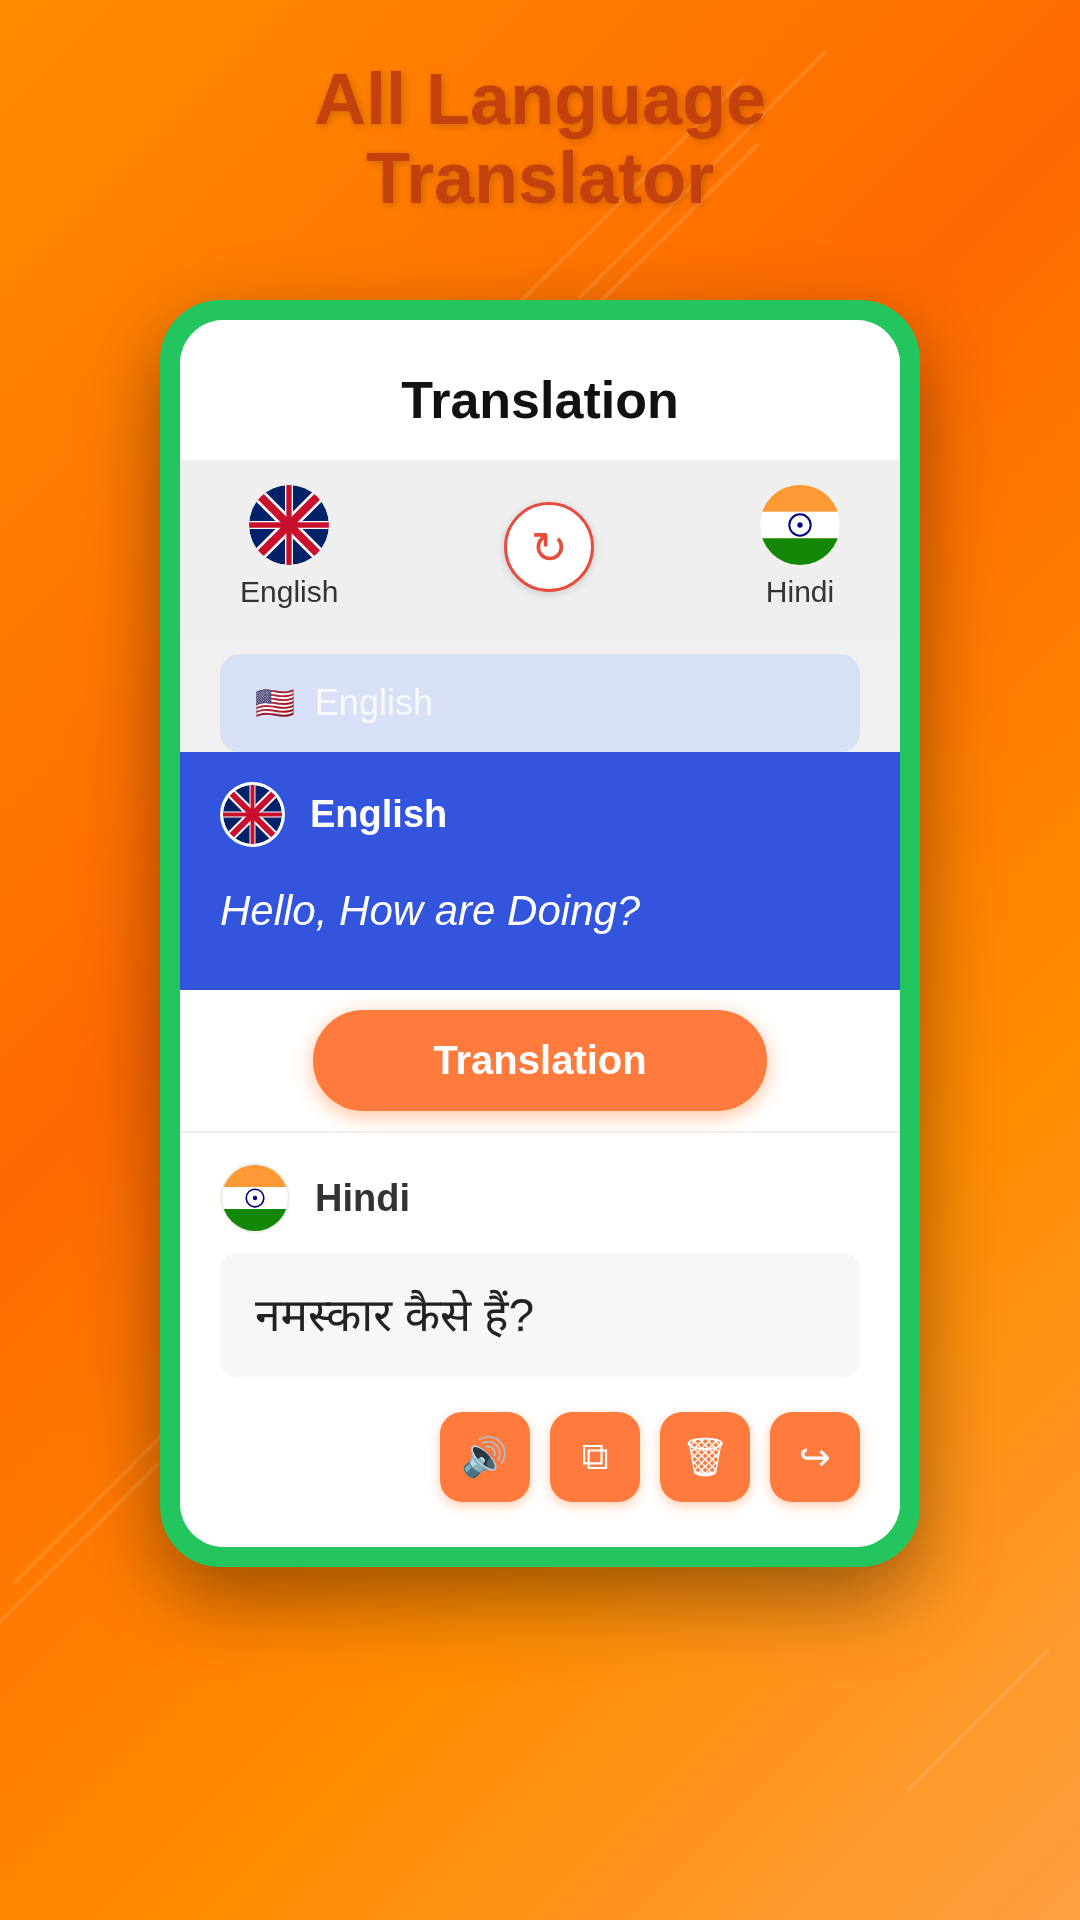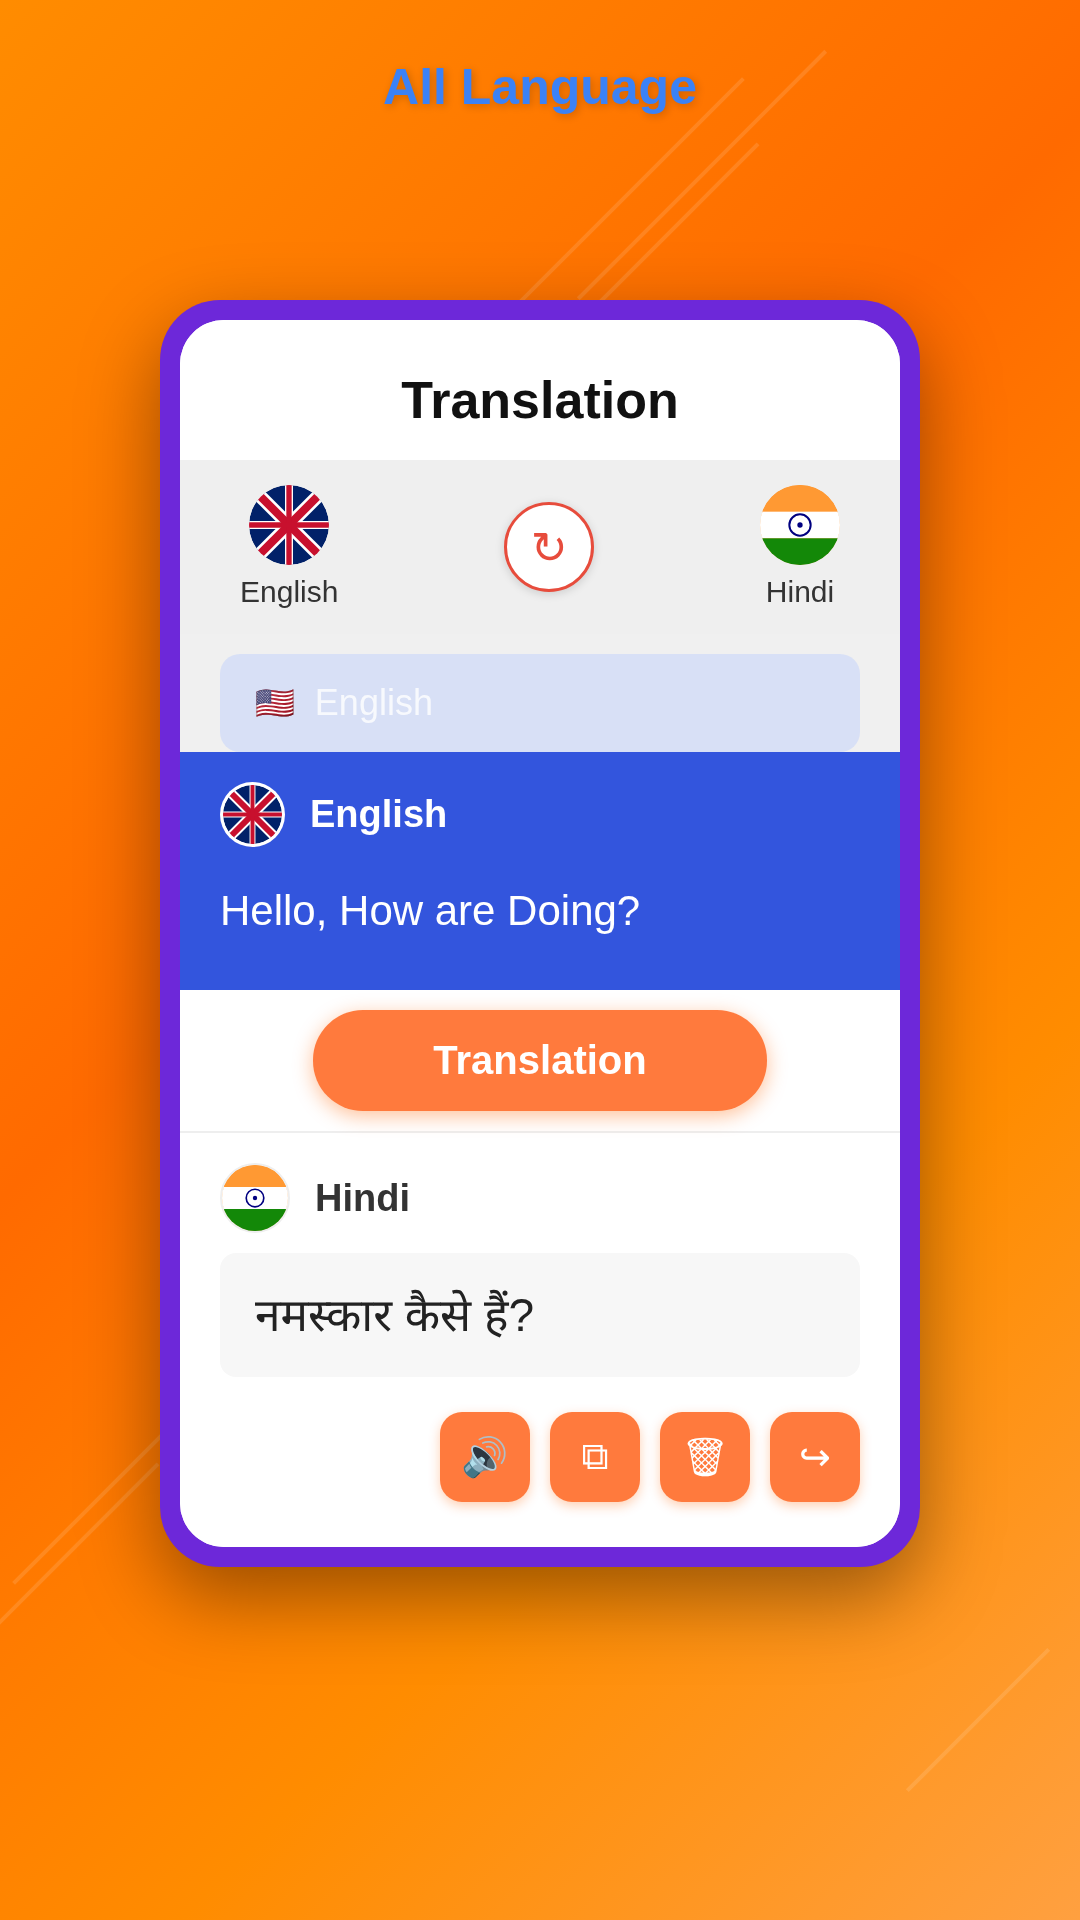--- a/index.html
+++ b/index.html
@@ -62,36 +62,36 @@
       transform: rotate(45deg);
     }
 
     
     .header-title {
       position: absolute;
       top: 60px;
       left: 0;
       right: 0;
       text-align: center;
-      color: #3b82f6;
-      font-size: 50px;
+      color: #c2410c;
+      font-size: 72px;
       font-weight: 900;
       line-height: 1.1;
       text-shadow: 2px 2px 8px rgba(0,0,0,0.2);
       padding: 0 80px;
     }
 
     
     .phone-mockup {
       position: absolute;
       top: 300px;
       left: 50%;
       transform: translateX(-50%);
       width: 760px;
-      background: #6d28d9;
+      background: #22c55e;
       border-radius: 60px;
       padding: 20px;
       box-shadow: 0 30px 80px rgba(0,0,0,0.4);
     }
 
     .phone-screen {
       background: #f5f5f5;
       border-radius: 44px;
       overflow: hidden;
       position: relative;
@@ -211,20 +211,21 @@
     .input-placeholder-text {
       font-size: 36px;
       color: rgba(255,255,255,0.8);
     }
 
     .input-text {
       font-size: 42px;
       color: white;
       font-weight: 500;
       padding: 15px 0;
+      font-style: italic;
     }
 
     
     .translation-btn {
       background: white;
       padding: 20px 40px;
       display: flex;
       justify-content: center;
     }
 
@@ -316,20 +317,21 @@
 
 <div class="bg-stripe stripe1"></div>
 <div class="bg-stripe stripe2"></div>
 <div class="bg-stripe stripe3"></div>
 <div class="bg-stripe stripe4"></div>
 <div class="bg-stripe stripe5"></div>
 <div class="bg-stripe stripe6"></div>
 
 <div class="header-title">
   <div>All Language</div>
+  <div>Translator</div>
 </div>
 
 <div class="phone-mockup">
   <div class="phone-screen">
 
     <div class="app-header">
       <div class="app-title">Translation</div>
     </div>
 
     <div class="lang-bar">

